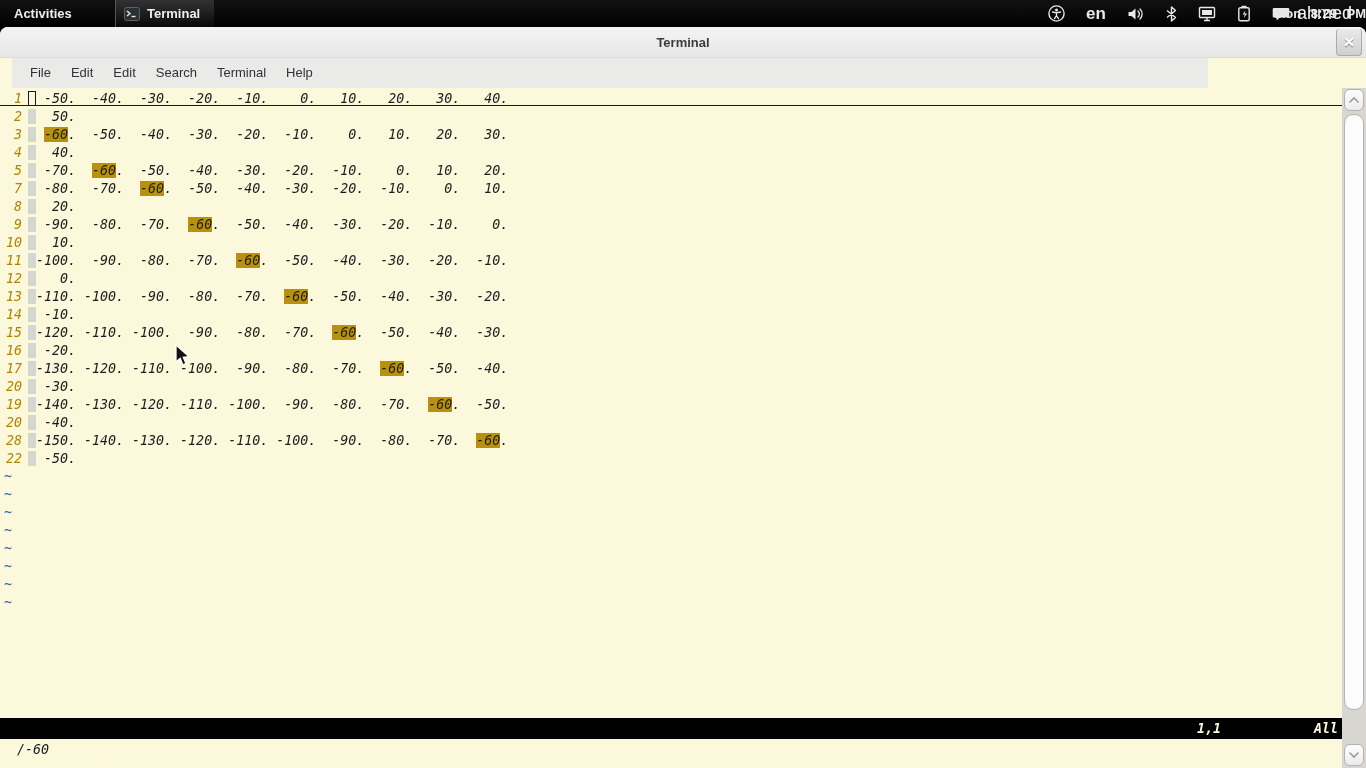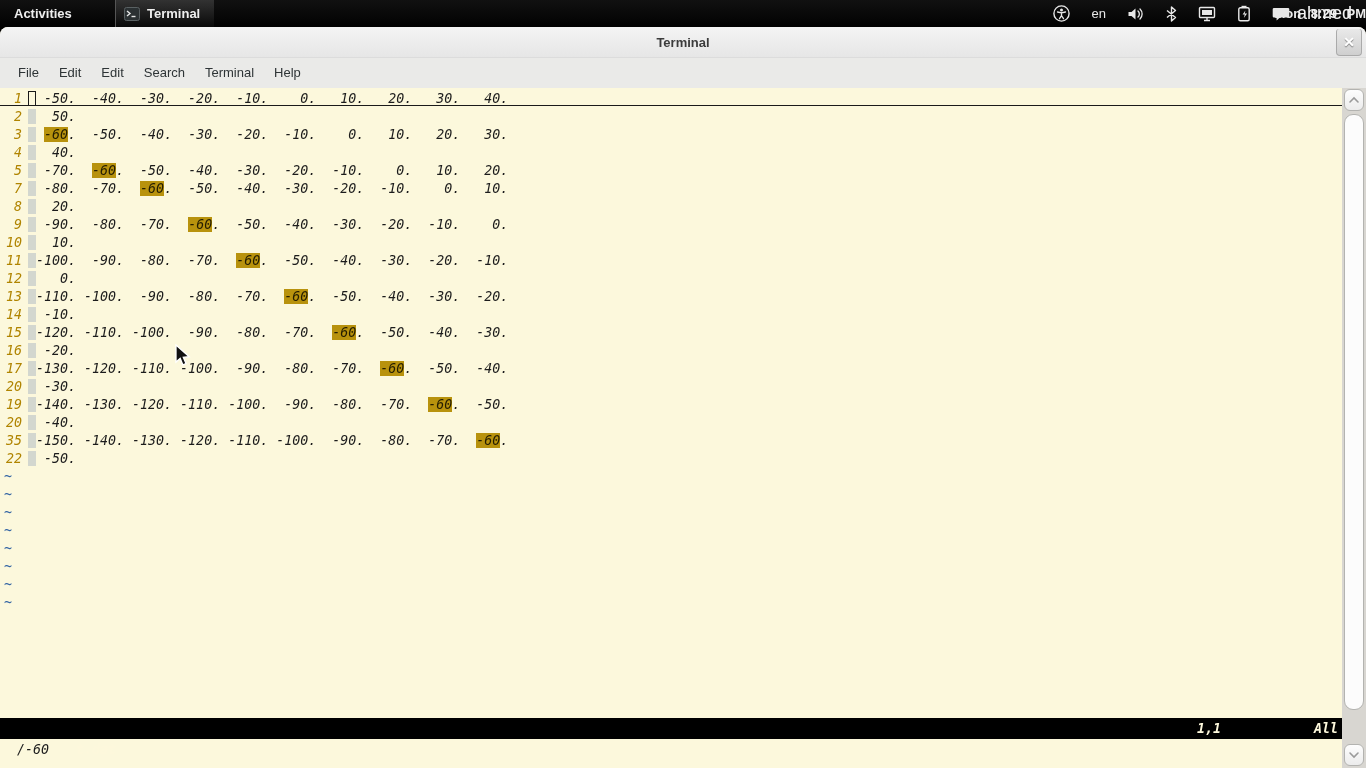--- a/index.html
+++ b/index.html
@@ -7,37 +7,37 @@
   .screen { position:relative; width:1366px; height:768px; font-family:"Liberation Sans", sans-serif; }
 
   
   .topbar { position:absolute; left:0; top:0; width:1366px; height:29px;
             background:linear-gradient(#111,#000); color:#eee; font-size:13px; font-weight:bold; }
   .activities { position:absolute; left:0; top:0; height:27px; line-height:27px; padding:0 14px; cursor:pointer; }
   .appmenu { position:absolute; left:115px; top:0; height:27px; line-height:27px; padding:0 14px 0 8px;
              border-left:1px solid #555; background:linear-gradient(rgba(255,255,255,.14),rgba(255,255,255,.03)); display:flex; align-items:center; gap:7px; }
   .clock { position:absolute; left:0; top:0; width:100%; height:27px; line-height:27px; text-align:right; word-spacing:6px; }
   .tray { position:absolute; right:0; top:0; height:27px; display:flex; align-items:center; gap:21px; padding-right:14px; }
-  .tray .kbd { font-weight:normal; font-size:13px; color:#e8e8e8; }
+  .tray .kbd { font-weight:bold; font-size:17px; color:#e8e8e8; }
   .tray .uname { font-weight:normal; font-size:18px; color:#f2f2f2; margin-left:-14px; }
   .tico { display:flex; align-items:center; }
 
   
   .window { position:absolute; left:0; top:27px; width:1366px; height:741px;
             background:var(--bg); border-radius:8px 8px 0 0; }
   .titlebar { position:absolute; left:0; top:0; width:1366px; height:31px;
               background:linear-gradient(#f4f4f4,#e6e6e6); border-radius:8px 8px 0 0;
               border-bottom:1px solid #dcdcdc; }
   .title { position:absolute; left:0; top:0; width:100%; height:31px; line-height:31px; text-align:center;
            font-size:13px; font-weight:bold; color:var(--title_fg); }
   .closebtn { position:absolute; right:4px; top:2px; width:26px; height:27px;
               background:linear-gradient(#e9e9e9,#cfcfcf); border:1px solid #aaa; border-top:none;
               border-radius:3px 3px 4px 4px; color:#fff; text-align:center; line-height:26px;
               font-size:14px; font-weight:bold; text-shadow:0 1px 1px rgba(0,0,0,.45); cursor:pointer; }
-  .menubar { position:absolute; left:0; top:31px; width:1366px; height:30px; background:#eaeae8;
+  .menubar { position:absolute; left:12px; top:31px; width:1196px; height:30px; background:#eaeae8;
              display:flex; align-items:center; padding-left:8px; font-size:13px; color:#2e3436; }
   .mi { padding:0 10px; height:30px; line-height:30px; cursor:pointer; }
 
   
   .term { position:absolute; left:0; top:61px; width:1342px; height:680px; background:var(--bg);
           font-family:"DejaVu Sans Mono", monospace; font-style:italic; font-size:13.3px;
           color:var(--fg); padding-left:2px; }
   .vline { position:relative; height:18px; line-height:21px; white-space:pre; }
   .lnum  { display:inline-block; width:26px; padding-right:6px; text-align:right; color:var(--linenr); }
   .ltext { white-space:pre; }
@@ -151,21 +151,21 @@
           <div class="vline"><span class="lnum">11</span><span class="ltext"><span class="col1"> </span>-100.  -90.  -80.  -70.  <span class="hl">-60</span>.  -50.  -40.  -30.  -20.  -10.</span></div>
           <div class="vline"><span class="lnum">12</span><span class="ltext"><span class="col1"> </span>   0.</span></div>
           <div class="vline"><span class="lnum">13</span><span class="ltext"><span class="col1"> </span>-110. -100.  -90.  -80.  -70.  <span class="hl">-60</span>.  -50.  -40.  -30.  -20.</span></div>
           <div class="vline"><span class="lnum">14</span><span class="ltext"><span class="col1"> </span> -10.</span></div>
           <div class="vline"><span class="lnum">15</span><span class="ltext"><span class="col1"> </span>-120. -110. -100.  -90.  -80.  -70.  <span class="hl">-60</span>.  -50.  -40.  -30.</span></div>
           <div class="vline"><span class="lnum">16</span><span class="ltext"><span class="col1"> </span> -20.</span></div>
           <div class="vline"><span class="lnum">17</span><span class="ltext"><span class="col1"> </span>-130. -120. -110. -100.  -90.  -80.  -70.  <span class="hl">-60</span>.  -50.  -40.</span></div>
           <div class="vline"><span class="lnum">20</span><span class="ltext"><span class="col1"> </span> -30.</span></div>
           <div class="vline"><span class="lnum">19</span><span class="ltext"><span class="col1"> </span>-140. -130. -120. -110. -100.  -90.  -80.  -70.  <span class="hl">-60</span>.  -50.</span></div>
           <div class="vline"><span class="lnum">20</span><span class="ltext"><span class="col1"> </span> -40.</span></div>
-          <div class="vline"><span class="lnum">35</span><span class="ltext"><span class="col1"> </span>-150. -140. -130. -120. -110. -100.  -90.  -80.  -70.  <span class="hl">-60</span>.</span></div>
+          <div class="vline"><span class="lnum">28</span><span class="ltext"><span class="col1"> </span>-150. -140. -130. -120. -110. -100.  -90.  -80.  -70.  <span class="hl">-60</span>.</span></div>
           <div class="vline"><span class="lnum">22</span><span class="ltext"><span class="col1"> </span> -50.</span></div>
           <div class="vline"><span class="tilde">~</span></div>
           <div class="vline"><span class="tilde">~</span></div>
           <div class="vline"><span class="tilde">~</span></div>
           <div class="vline"><span class="tilde">~</span></div>
           <div class="vline"><span class="tilde">~</span></div>
           <div class="vline"><span class="tilde">~</span></div>
           <div class="vline"><span class="tilde">~</span></div>
           <div class="vline"><span class="tilde">~</span></div>
         </div>

